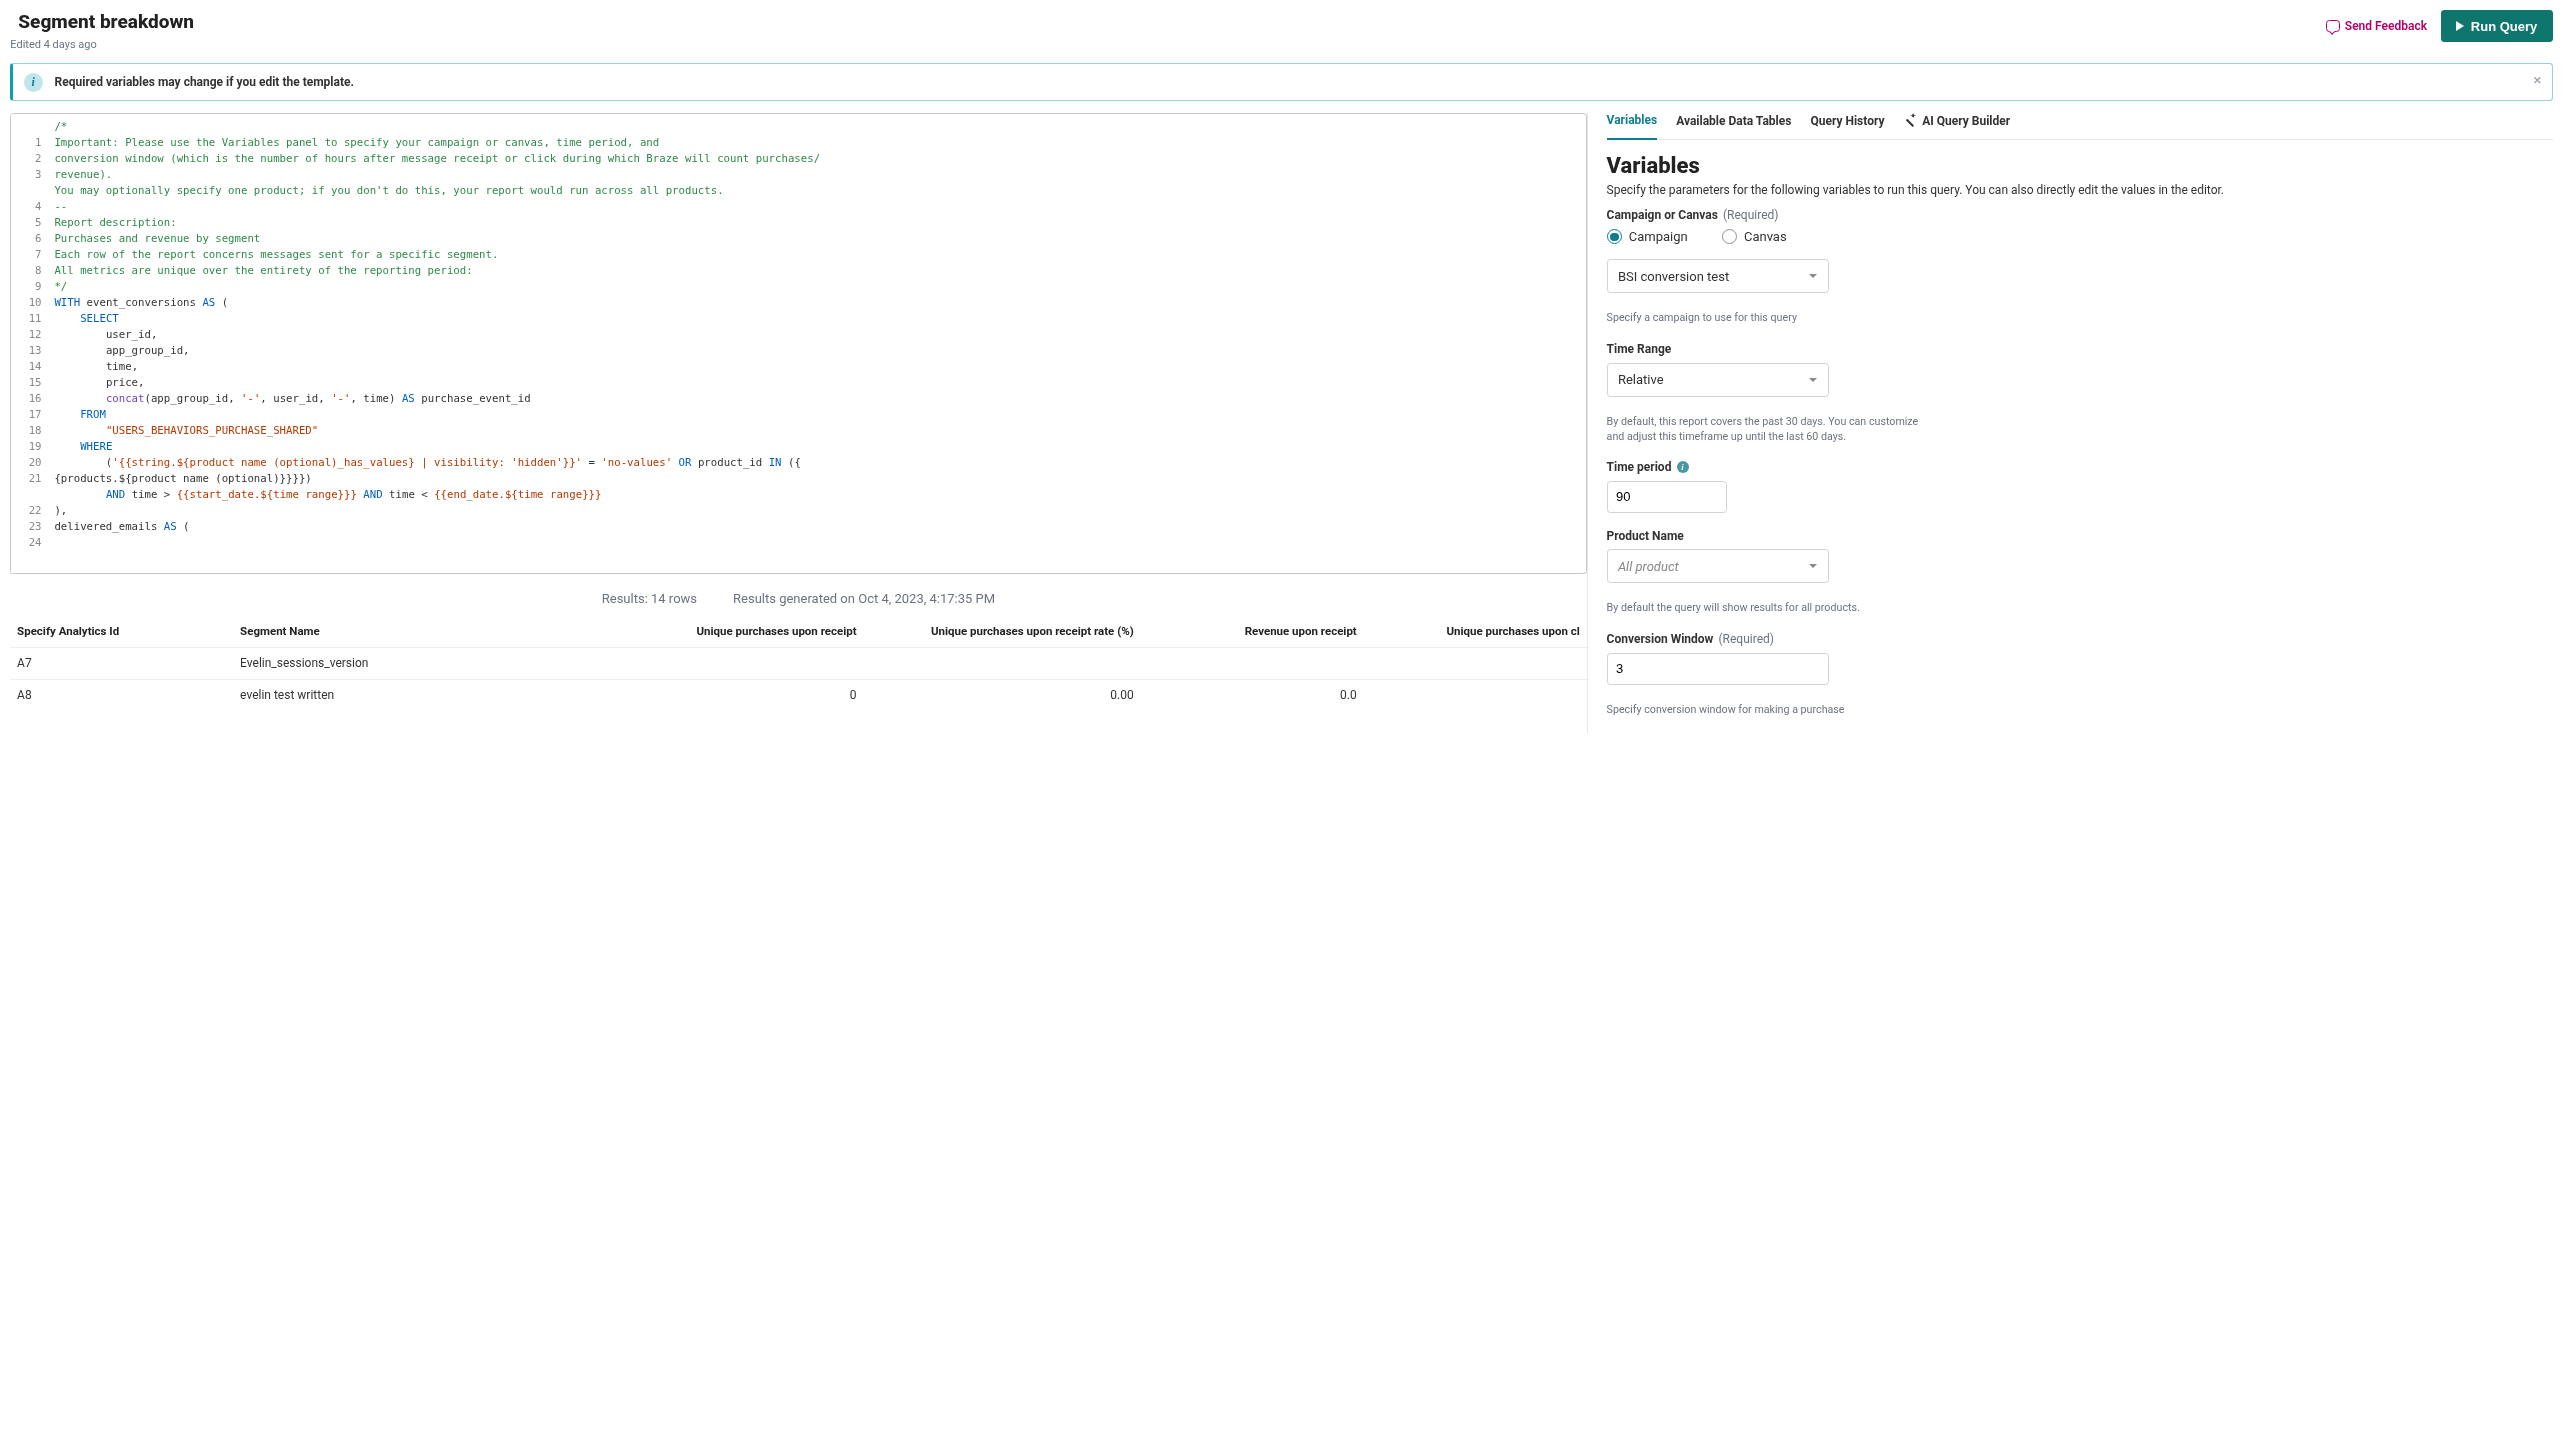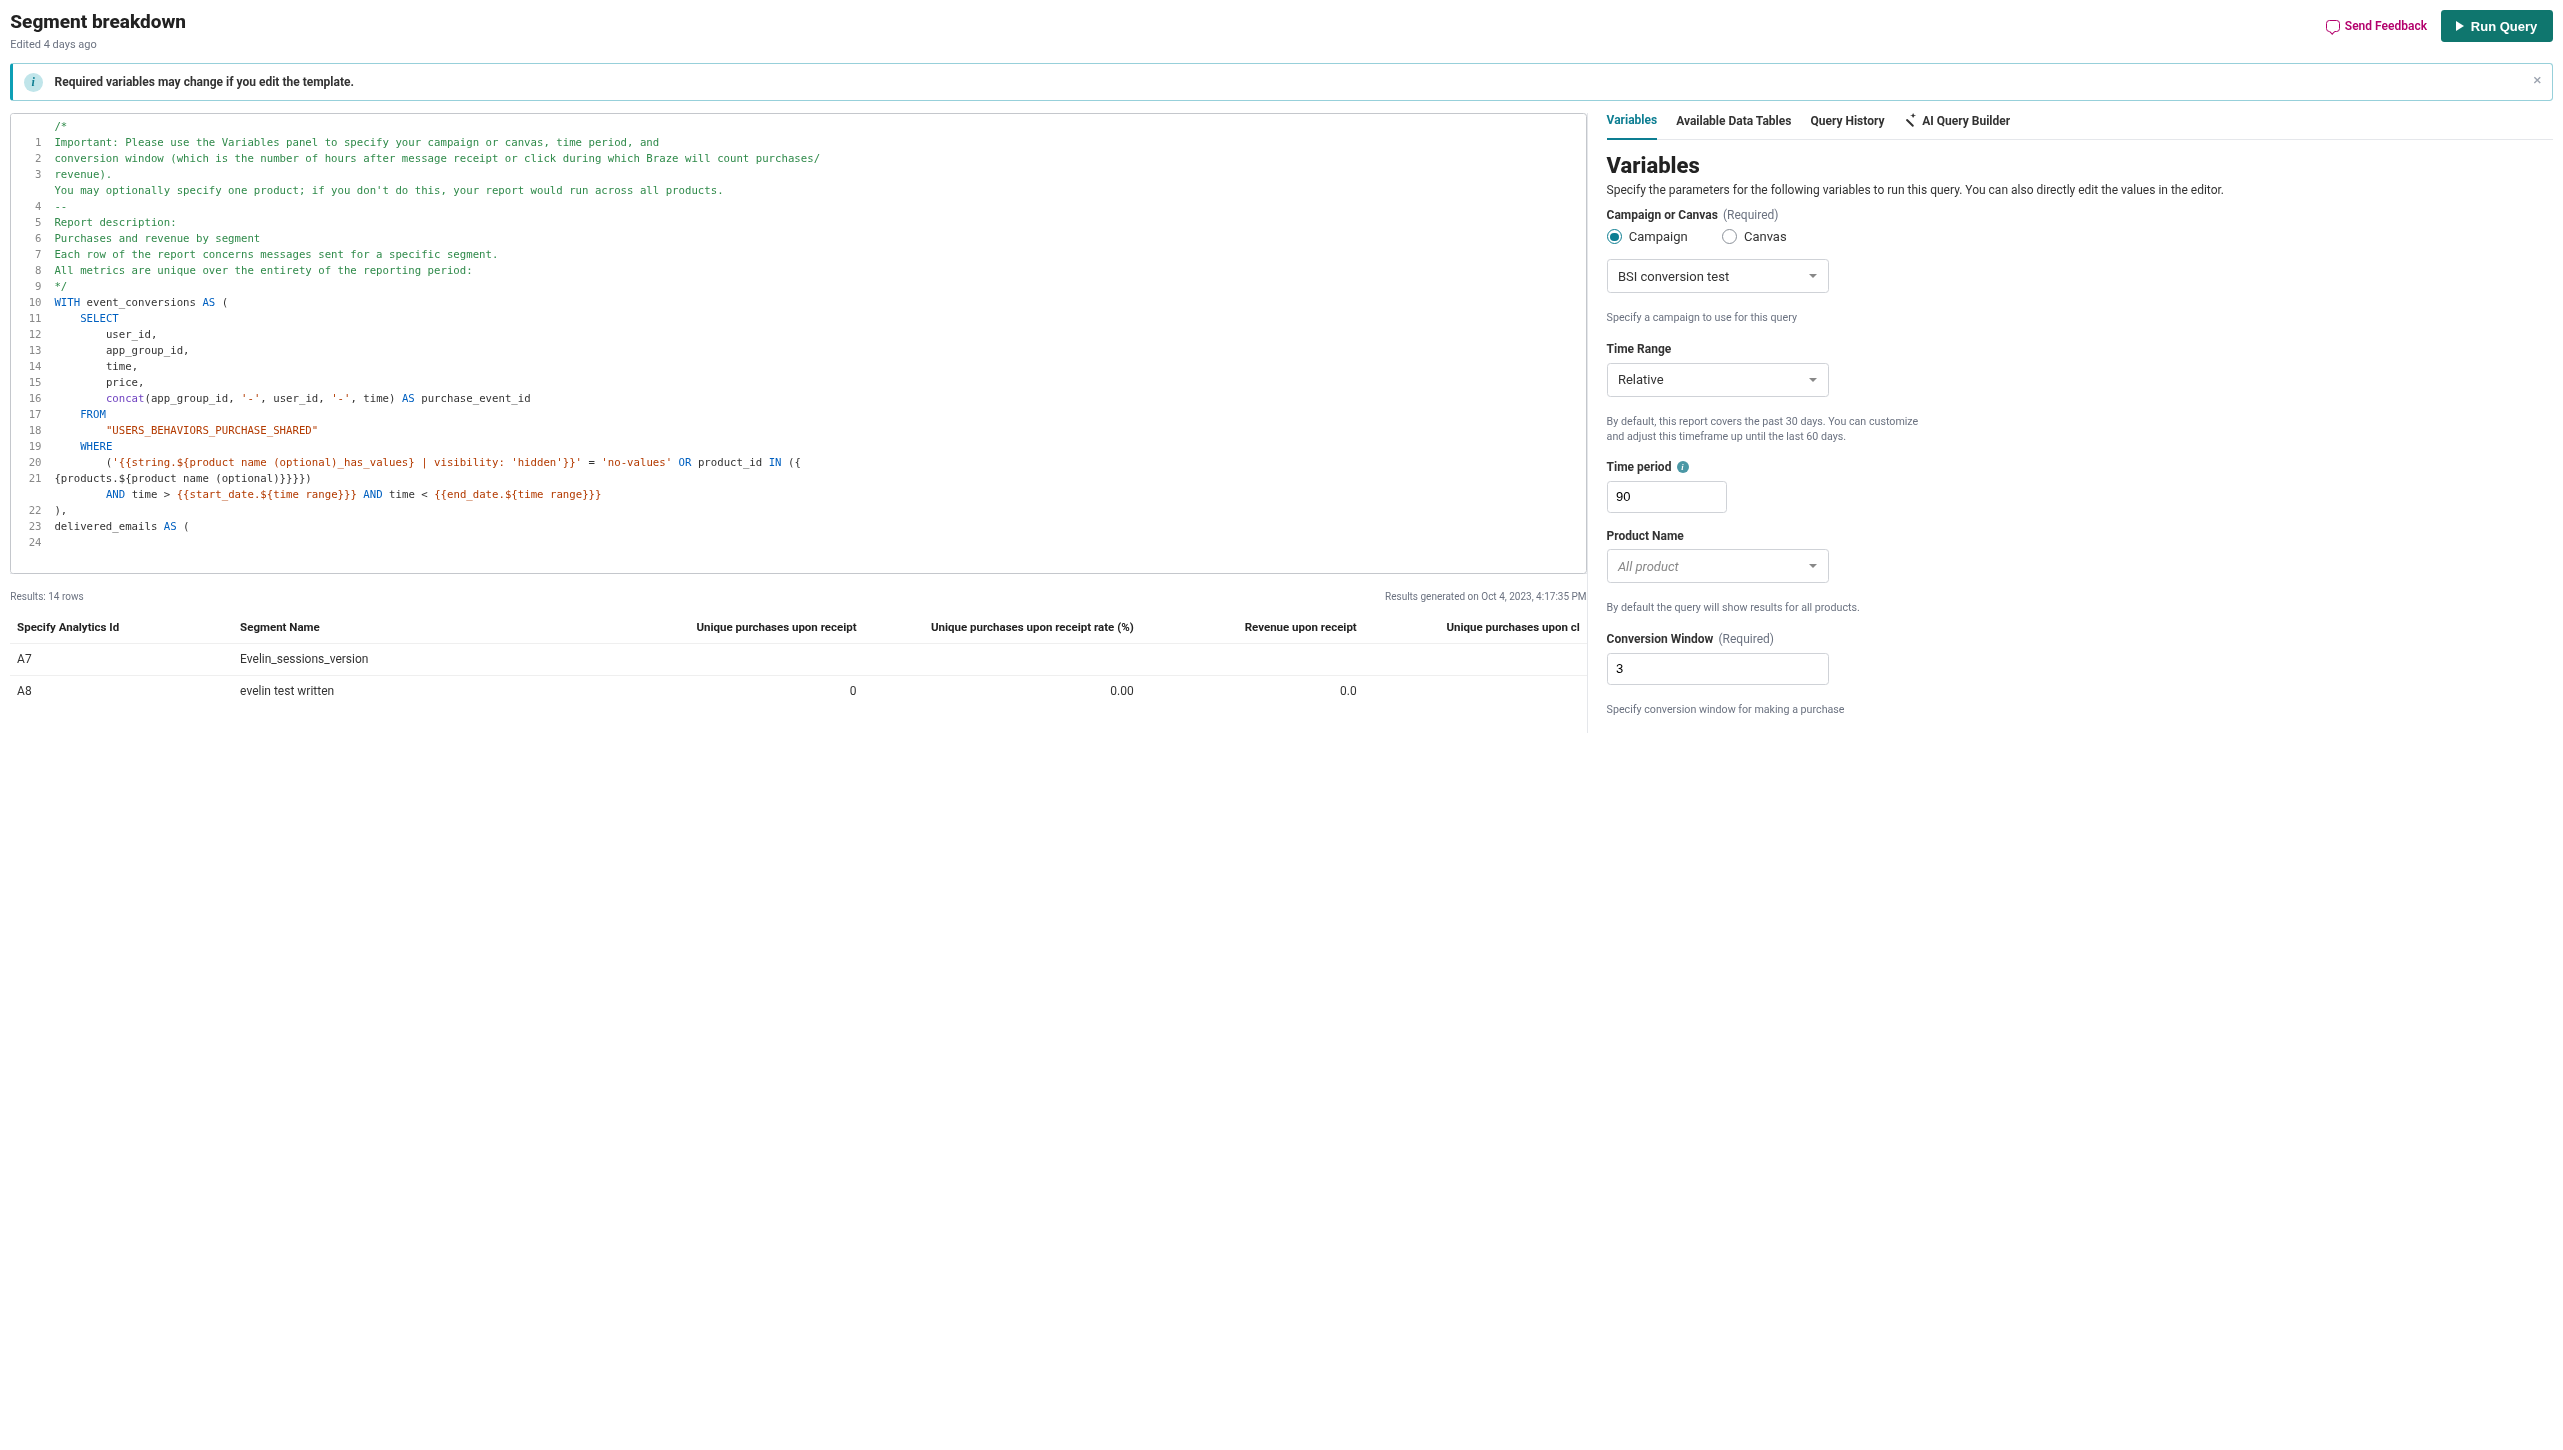--- a/index.html
+++ b/index.html
@@ -6,21 +6,21 @@
   body {
     font-family: -apple-system, BlinkMacSystemFont, "Segoe UI", Roboto, Helvetica, Arial, sans-serif;
     background: #fff;
     color: #333;
     font-size: 12px;
     padding: 10.3px;
   }
 
   
   .header { display:flex; justify-content: space-between; align-items: flex-start; }
-  .header-left h1 { font-size: 19px; font-weight: 800; color:#222; }
+  .header-left h1 { font-size: 19px; font-weight: 800; color:#222;margin-left:8px; }
   .edited { color:#6b7280; font-size: 11px; margin-top:5.1px; }
   .header-right { display:flex; align-items:center; gap:13.7px; }
   .feedback-link { display:flex; gap:5.1px; align-items:center; color:#b3006c; font-weight:600; cursor:pointer; }
   .run-btn {
     display:flex; gap:6.8px; align-items:center;
     background:#0f766e; color:#fff; border:none; border-radius:3.4px;
     padding:8.5px 15.4px; font-weight:700; font-size:13px; cursor:pointer;
   }
   .play-icon{width:0;height:0;border-left:8.5px solid #fff;border-top:5.1px solid transparent;border-bottom:5.1px solid transparent;}
   .chat-icon{width:13.7px;height:12px;border:1.7px solid #b3006c;border-radius:3.4px;position:relative;}
@@ -66,21 +66,21 @@
   
   .results-tabs{margin-top:15.4px; display:flex; align-items:center; justify-content:space-between;}
   .results-tab{color:#0d7e92;font-weight:700;padding:5.1px 1.7px;border-bottom:2.6px solid #0d7e92;display:inline-block;}
   .export-link{color:#0d7e92;font-weight:700;display:flex;gap:5.1px;align-items:center;cursor:pointer;}
   .dl-icon{width:12px;height:10.3px;border-bottom:1.7px solid #0d7e92;position:relative;}
   .dl-icon:before{content:"";position:absolute;left:4.3px;top:-2.6px;width:1.7px;height:7.7px;background:#0d7e92;}
   .dl-icon:after{content:"";position:absolute;left:1.7px;top:2.6px;width:0;height:0;border-left:4.3px solid transparent;border-right:4.3px solid transparent;border-top:4.3px solid #0d7e92;}
   .tab-underline{height:0.9px;background:#e5e7eb;margin-top:-0.9px;}
 
   .showing{font-weight:800;margin-top:13.7px;font-size:12px;color:#222;}
-  .results-meta{display:flex;justify-content:space-between;color:#6b7280;font-size:10px;margin-top:17px;gap:36px;}
+  .results-meta{display:flex;justify-content:center;color:#6b7280;font-size:13px;margin-top:17px;gap:36px;}
   .results-table{width:100%;margin-top:10.3px;border-collapse:collapse;table-layout:fixed;}
   .results-table th{font-weight:700;color:#222;text-align:left;padding:8.5px 6.8px;font-size:11.5px;vertical-align:top;}
   .results-table th.r{text-align:right;}
   .results-table td{padding:8.5px 6.8px;border-top:0.9px solid #efefef;color:#333;font-size:12px;}
   .results-table td.r{text-align:right;}
   .results-scroll{overflow-x:hidden;}
 
   
   .right-tabs{display:flex;gap:19px;border-bottom:0.9px solid #e5e7eb;margin-bottom:13.7px;}
   .right-tab{padding:0 0 10.3px 0;font-weight:700;color:#333;cursor:pointer;display:flex;gap:5.1px;align-items:center;}

